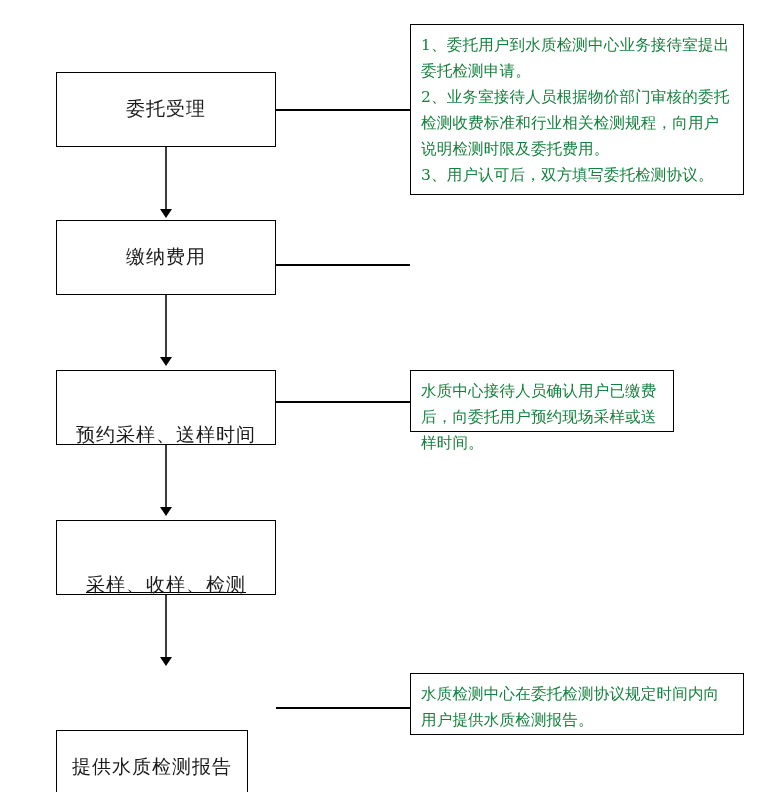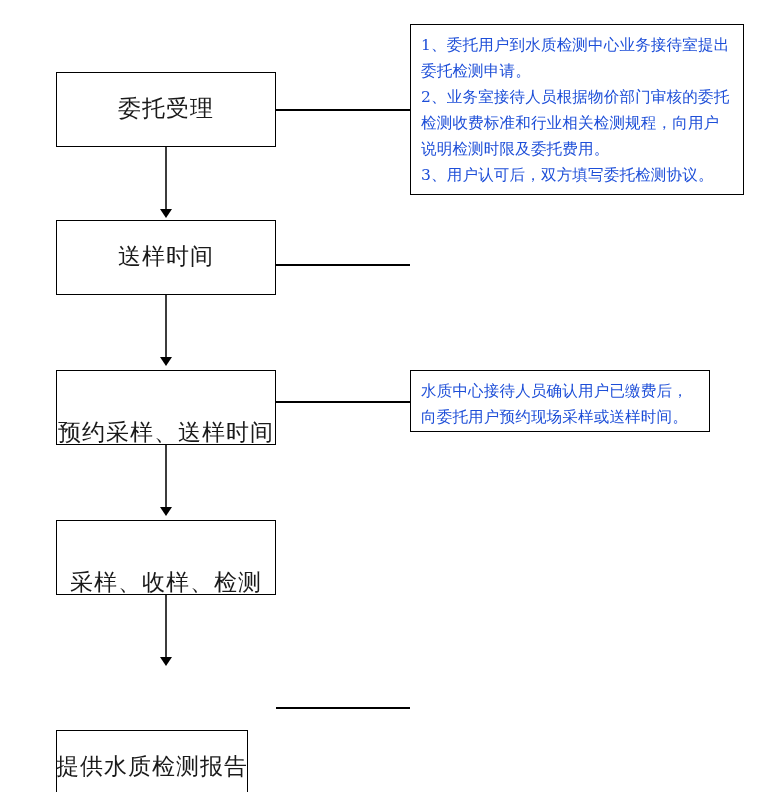--- a/index.html
+++ b/index.html
@@ -22,21 +22,21 @@
   .proc-box {
     position: absolute;
     box-sizing: border-box;
     border: 1.5px solid #000000;
     background: #ffffff;
     display: flex;
     justify-content: center;
   }
   .proc-box .proc-label {
     font-family: "DejaVu Sans", "Liberation Sans", sans-serif;
-    font-size: 23px;
+    font-size: 19px;
     line-height: 1;
     color: #1a1a1a;
     letter-spacing: 1px;
     white-space: nowrap;
   }
   
   .proc-box.v-center { align-items: center; }
   .proc-box.v-center .proc-label { padding-bottom: 2px; }
   
   .proc-box.v-top { align-items: flex-end; }
@@ -47,21 +47,21 @@
     position: absolute;
     box-sizing: border-box;
     border: 1.5px solid #000000;
     background: #ffffff;
     padding: 7px 9px 7px 10px;
   }
   .note-box .note-text {
     font-family: "DejaVu Serif", "Liberation Serif", serif;
     font-size: 15.5px;
     line-height: 26px;
-    color: #1d4ed8;
+    color: #15803d;
     white-space: pre-line;
     letter-spacing: 0.2px;
   }
 
   
   .v-line {
     position: absolute;
     width: 2px;
     background: #3c3c3c;
   }
@@ -85,34 +85,34 @@
 <div id="canvas">
 
   <div class="proc-box v-center" style="left:56px; top:72px; width:220px; height:75px;">
     <span class="proc-label">委托受理</span>
   </div>
 
   <div class="v-line" style="left:165px; top:147px; height:62px;"></div>
   <div class="arrow-head" style="left:160px; top:209px;"></div>
 
   <div class="proc-box v-center" style="left:56px; top:220px; width:220px; height:75px;">
-    <span class="proc-label">送样时间</span>
+    <span class="proc-label">缴纳费用</span>
   </div>
 
   <div class="v-line" style="left:165px; top:295px; height:62px;"></div>
   <div class="arrow-head" style="left:160px; top:357px;"></div>
 
   <div class="proc-box v-top" style="left:56px; top:370px; width:220px; height:75px;">
     <span class="proc-label">预约采样、送样时间</span>
   </div>
 
   <div class="v-line" style="left:165px; top:445px; height:62px;"></div>
   <div class="arrow-head" style="left:160px; top:507px;"></div>
 
-  <div class="proc-box v-top" style="left:56px; top:520px; width:220px; height:75px;">
+  <div class="proc-box v-top" style="left:56px; top:520px; width:220px; height:75px;text-decoration:underline;">
     <span class="proc-label">采样、收样、检测</span>
   </div>
 
   <div class="v-line" style="left:165px; top:595px; height:62px;"></div>
   <div class="arrow-head" style="left:160px; top:657px;"></div>
 
   <div class="proc-box v-center" style="left:56px; top:702px; width:192px; height:75px;margin-top:28px;">
     <span class="proc-label">提供水质检测报告</span>
   </div>
 
@@ -121,18 +121,21 @@
   <div class="h-line" style="left:276px; top:401px; width:134px;"></div>
   <div class="h-line" style="left:276px; top:707px; width:134px;"></div>
 
   <div class="note-box" style="left:410px; top:24px; width:334px; height:171px;">
     <div class="note-text">1、委托用户到水质检测中心业务接待室提出委托检测申请。
 2、业务室接待人员根据物价部门审核的委托检测收费标准和行业相关检测规程，向用户说明检测时限及委托费用。
 3、用户认可后，双方填写委托检测协议。</div>
   </div>
 
 
-  <div class="note-box" style="left:410px; top:370px; width:300px; height:62px;">
+  <div class="note-box" style="left:410px; top:370px; width:264px; height:62px;">
     <div class="note-text">水质中心接待人员确认用户已缴费后，向委托用户预约现场采样或送样时间。</div>
   </div>
 
+  <div class="note-box" style="left:410px; top:673px; width:334px; height:62px;">
+    <div class="note-text">水质检测中心在委托检测协议规定时间内向用户提供水质检测报告。</div>
+  </div>
 
 </div>
 
 </body></html>

